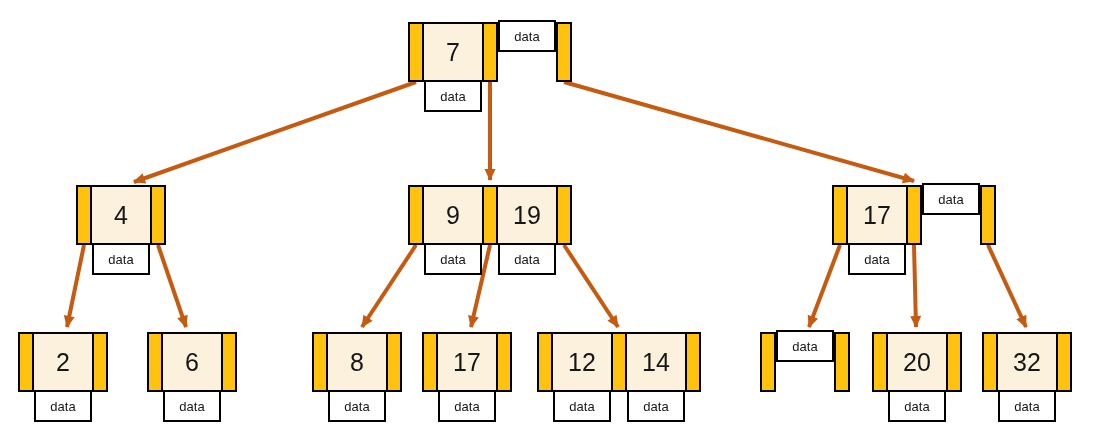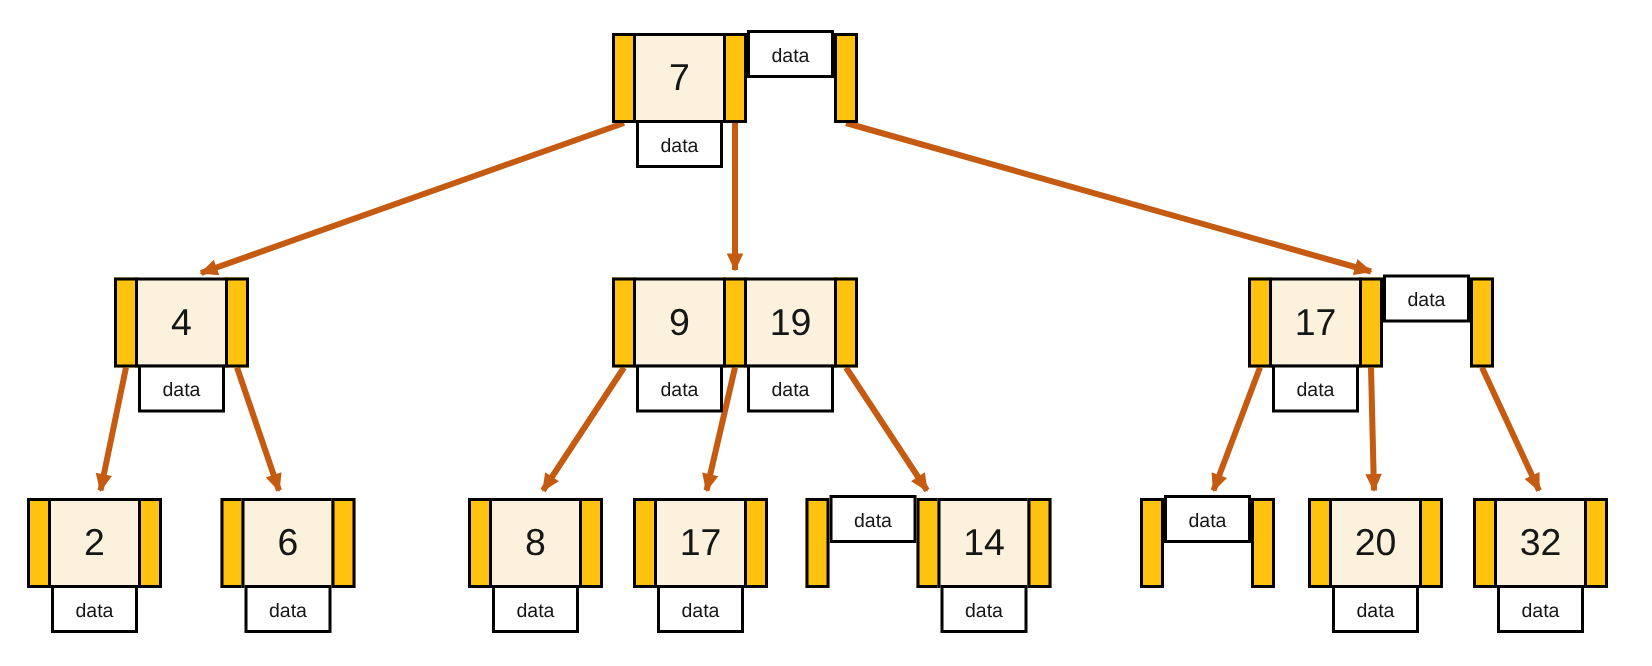--- a/index.html
+++ b/index.html
@@ -135,20 +135,21 @@
     <span class="kcol">
       <span class="key">17</span>
       <span class="data">data</span>
     </span>
     <span class="slot"></span>
   </div>
 
   <div class="node" style="left:537px;top:332px">
     <span class="slot"></span>
     <span class="kcol">
+      <span class="key">12</span>
       <span class="data">data</span>
     </span>
     <span class="slot"></span>
     <span class="kcol">
       <span class="key">14</span>
       <span class="data">data</span>
     </span>
     <span class="slot"></span>
   </div>
 

